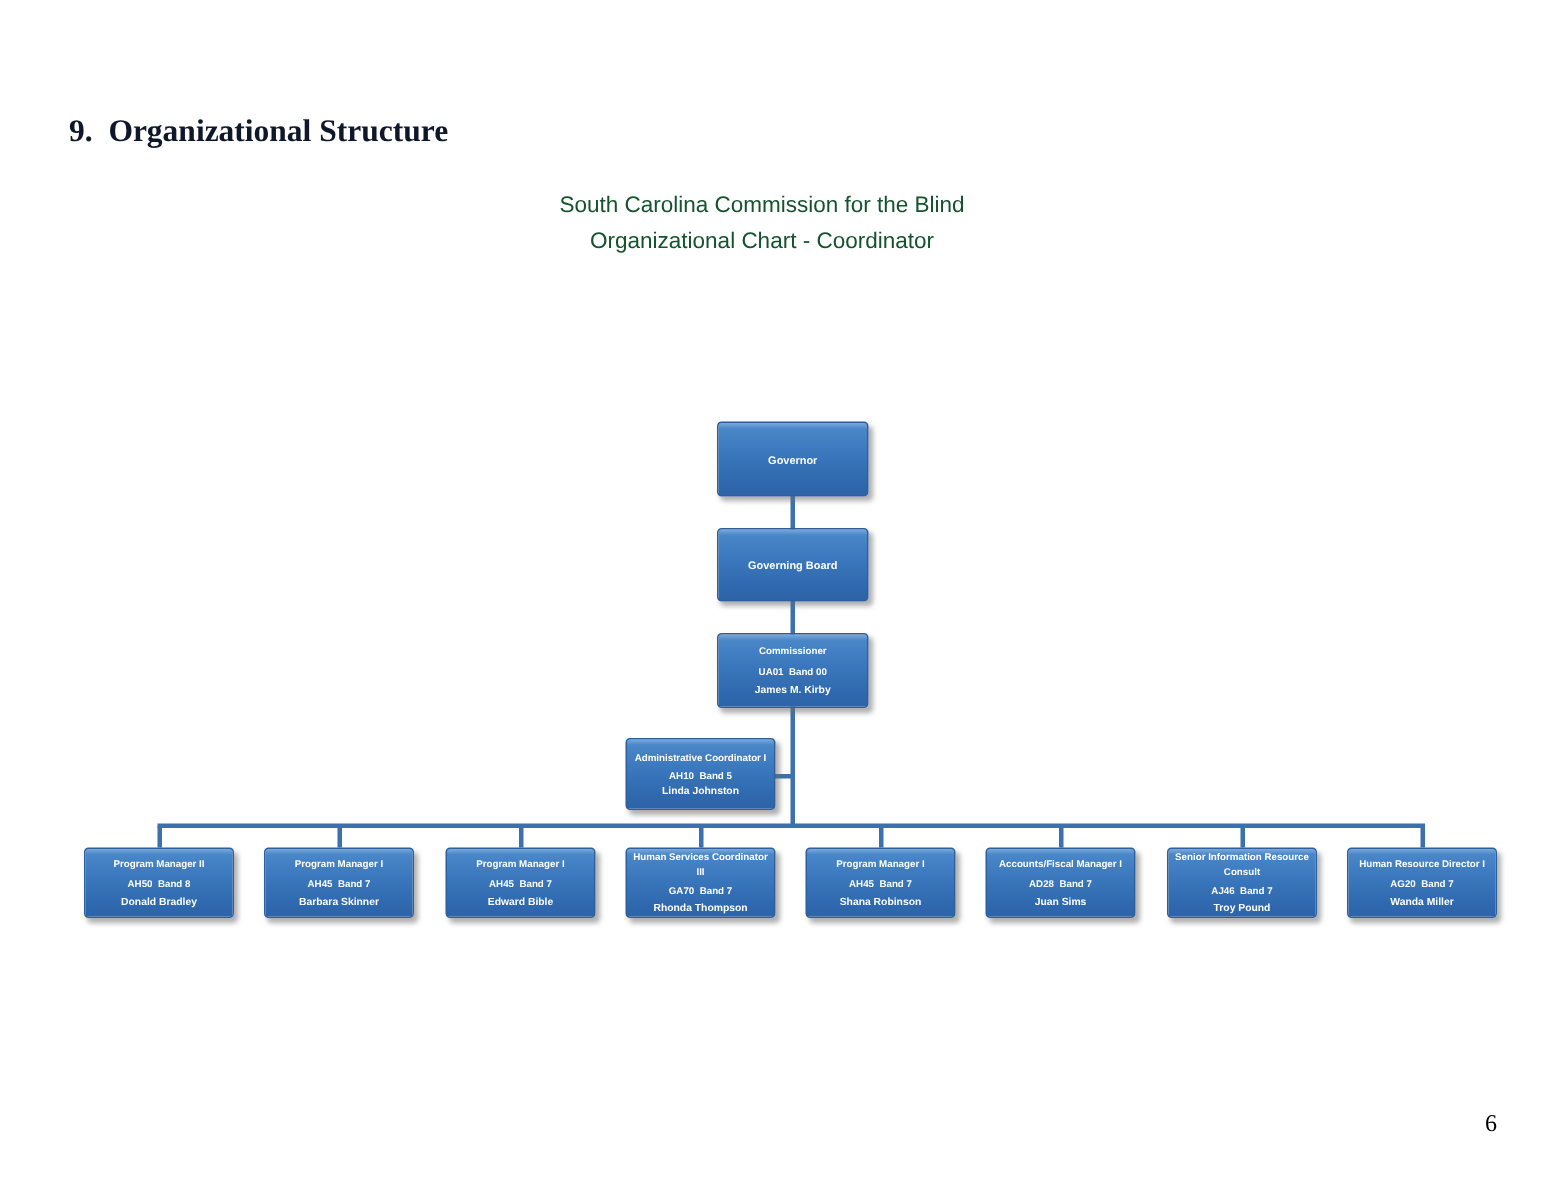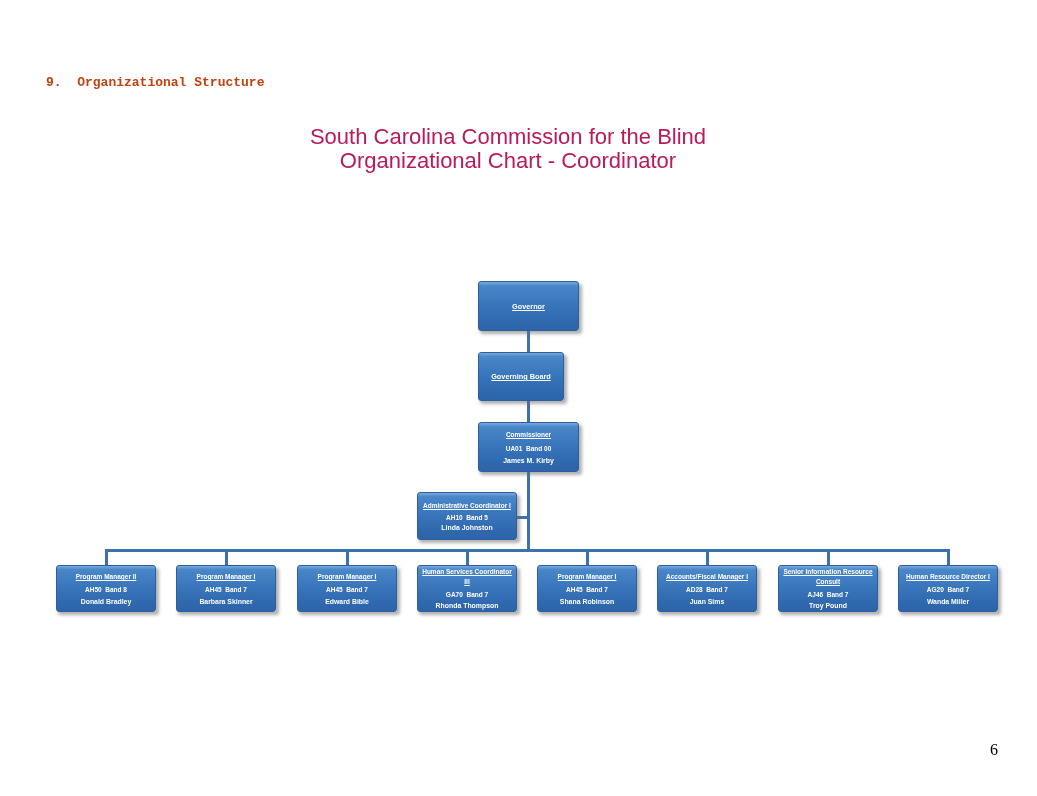--- a/index.html
+++ b/index.html
@@ -2,49 +2,49 @@
 <html><head>
 <meta charset="utf-8">
 <style>
   html,body{margin:0;padding:0;background:#ffffff;}
   .page{
     position:relative;width:1037px;height:796px;background:#ffffff;
     font-family:"Liberation Sans",sans-serif;overflow:hidden;
   }
   .heading{
     position:absolute;left:46px;top:75px;
-    font-family:Liberation Mono, monospace;font-weight:bold;font-size:13px;color:#c2410c;
+    font-family:Liberation Serif, serif;font-weight:bold;font-size:21px;color:#0f172a;
     white-space:pre;
   }
   .chart-title{
     position:absolute;left:0;top:125px;width:1016px;text-align:center;
-    font-size:22px;line-height:23.5px;color:#be185d;font-weight:400;
+    font-size:15px;line-height:23.5px;color:#14532d;font-weight:400;
   }
   .page-number{
     position:absolute;left:990px;top:741px;
     font-family:"Liberation Serif",serif;font-size:16px;color:#000;
   }
   
   .ln{position:absolute;background:#3a71ae;}
   
   .node{
     position:absolute;box-sizing:border-box;
     border:1px solid #2d5f9f;border-radius:3px;
     background:linear-gradient(180deg,#78aadc 0%,#4a87c8 8%,#3c79be 38%,#2f68ae 82%,#2e64a8 100%);
     box-shadow:2.5px 3px 3.5px rgba(110,110,110,0.55);
     color:#ffffff;display:flex;flex-direction:column;align-items:center;justify-content:center;
     text-align:center;row-gap:4.5px;padding:2px 3px;
   }
-  .node .t{font-size:6.5px;line-height:9.5px;font-weight:600;text-decoration:underline;}
+  .node .t{font-size:6.5px;line-height:9.5px;font-weight:600;}
   .node .c{font-size:6.5px;line-height:7px;font-weight:600;white-space:pre;}
   .node .n{font-size:6.9px;line-height:7.5px;font-weight:bold;}
   .node.single .t{font-size:7.3px;font-weight:bold;line-height:9px;}
   
   .governor{left:478px;top:281px;width:101px;height:50px;}
-  .board{left:478px;top:352px;width:86px;height:49px;}
+  .board{left:478px;top:352px;width:101px;height:49px;}
   .commissioner{left:478px;top:422px;width:101px;height:50px;row-gap:5.5px;}
   .admin{left:417px;top:492px;width:100px;height:48px;row-gap:3.5px;}
   
   .report{width:100px;height:47px;top:565px;}
   .r0{left:56px;}.r1{left:176px;}.r2{left:297px;}.r3{left:417px;}
   .r4{left:537px;}.r5{left:657px;}.r6{left:778px;}.r7{left:898px;}
   
   .v1{left:527px;top:330px;width:3px;height:23px;}
   .v2{left:527px;top:400px;width:3px;height:23px;}
   .stem{left:527px;top:471px;width:3px;height:81px;}

